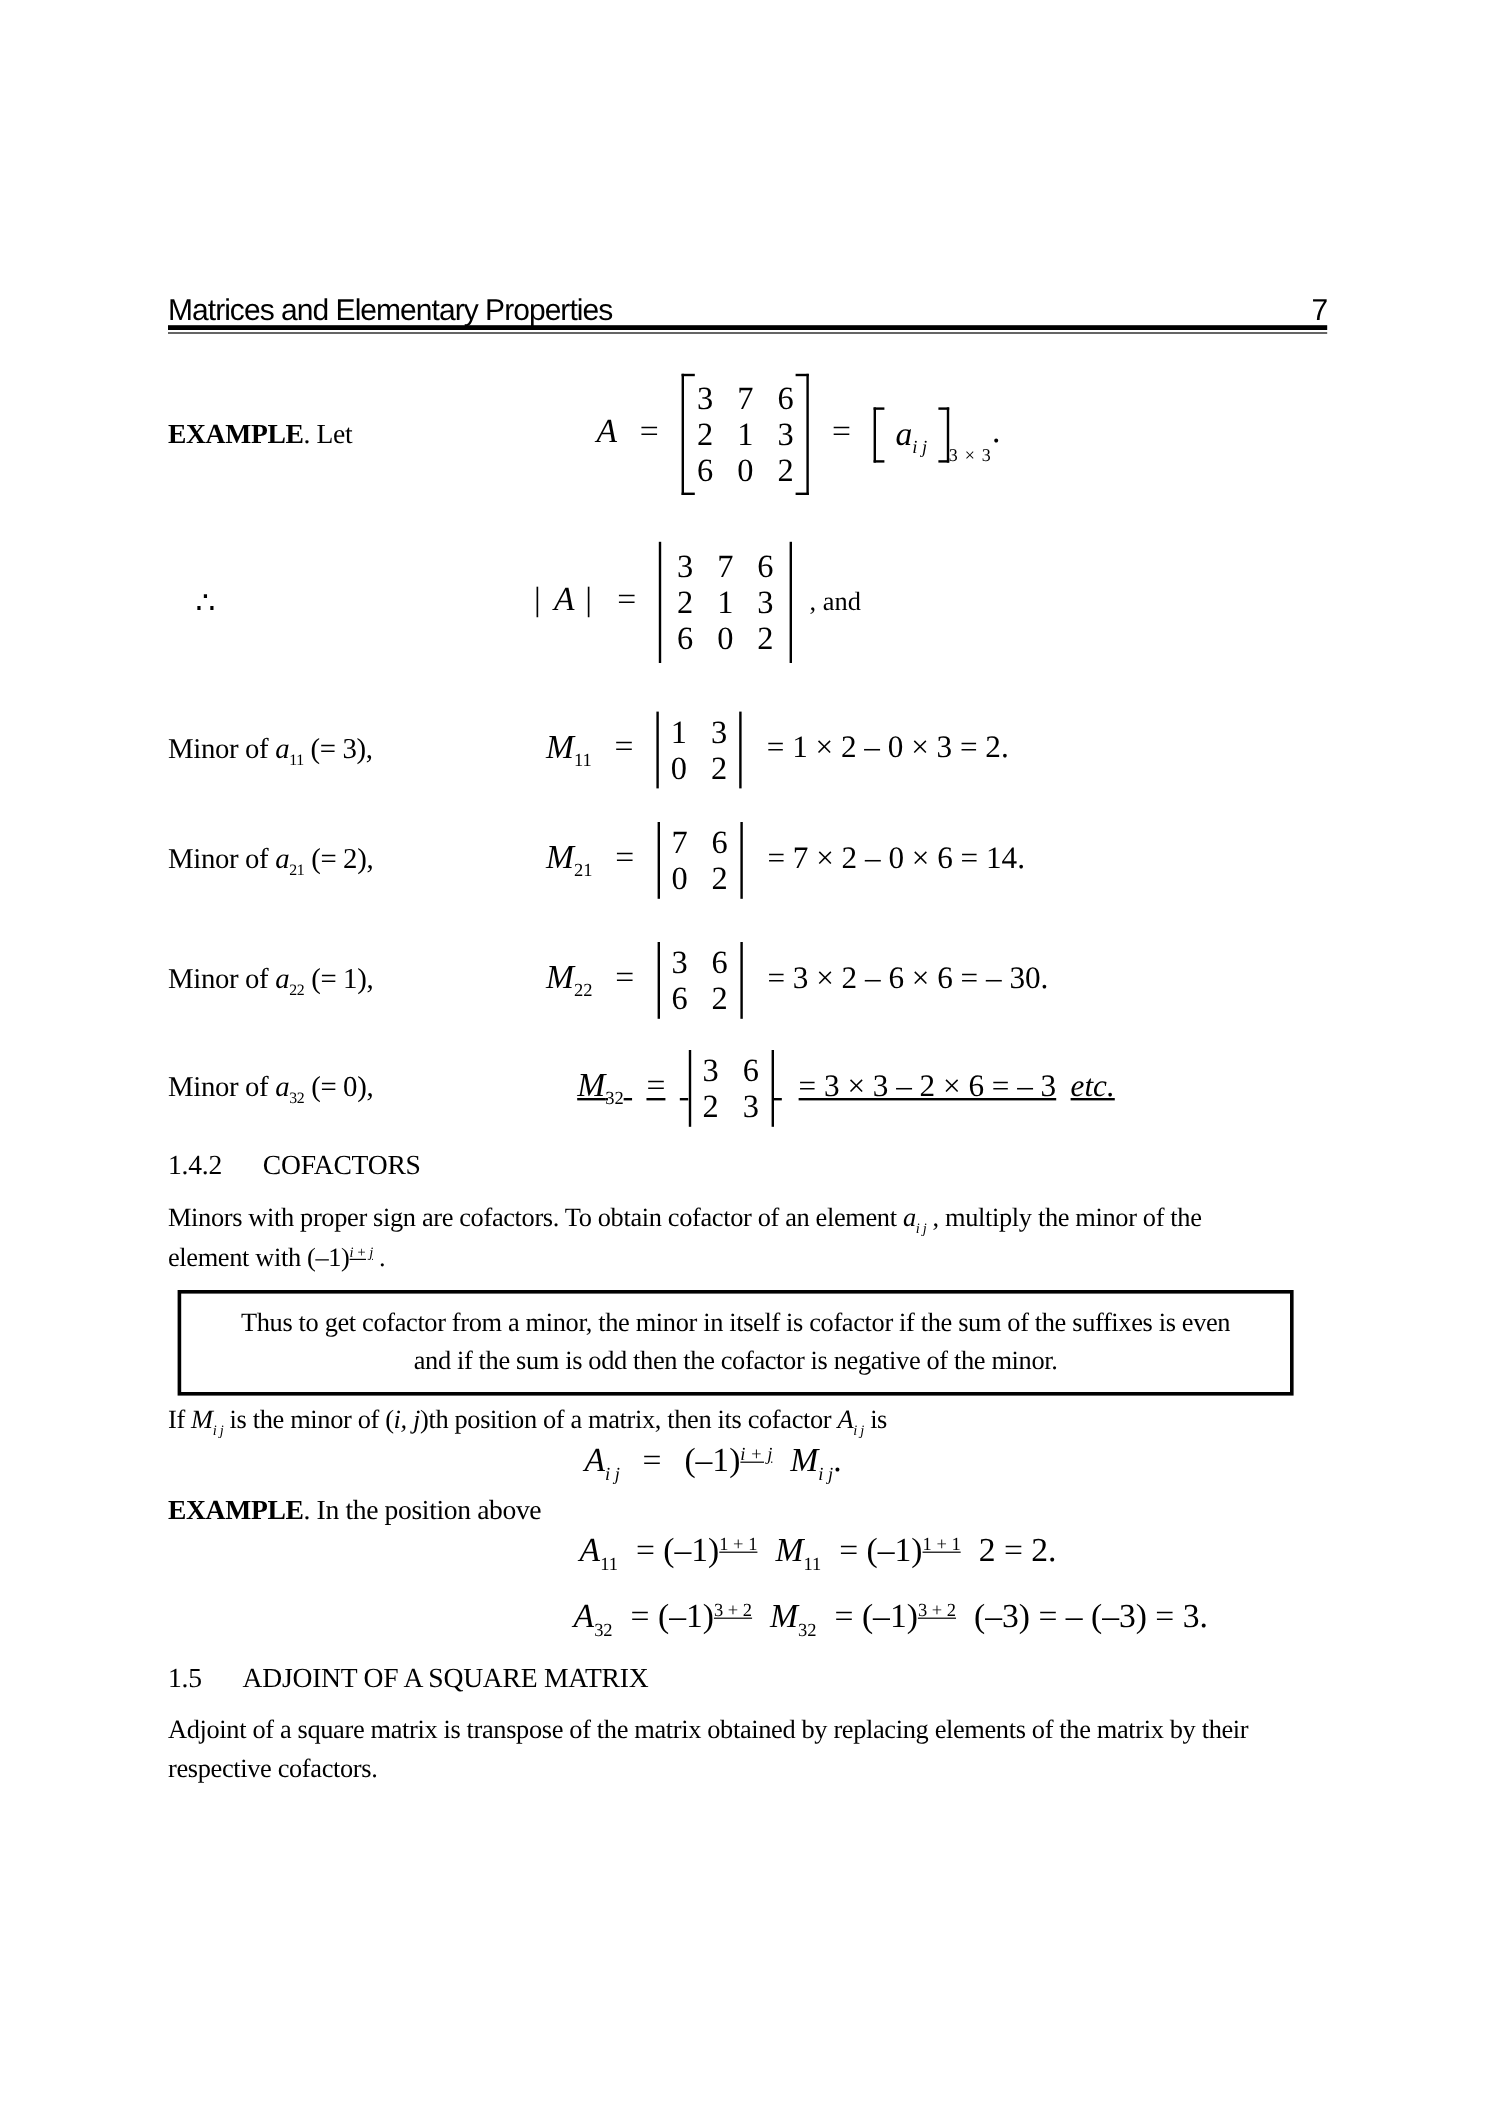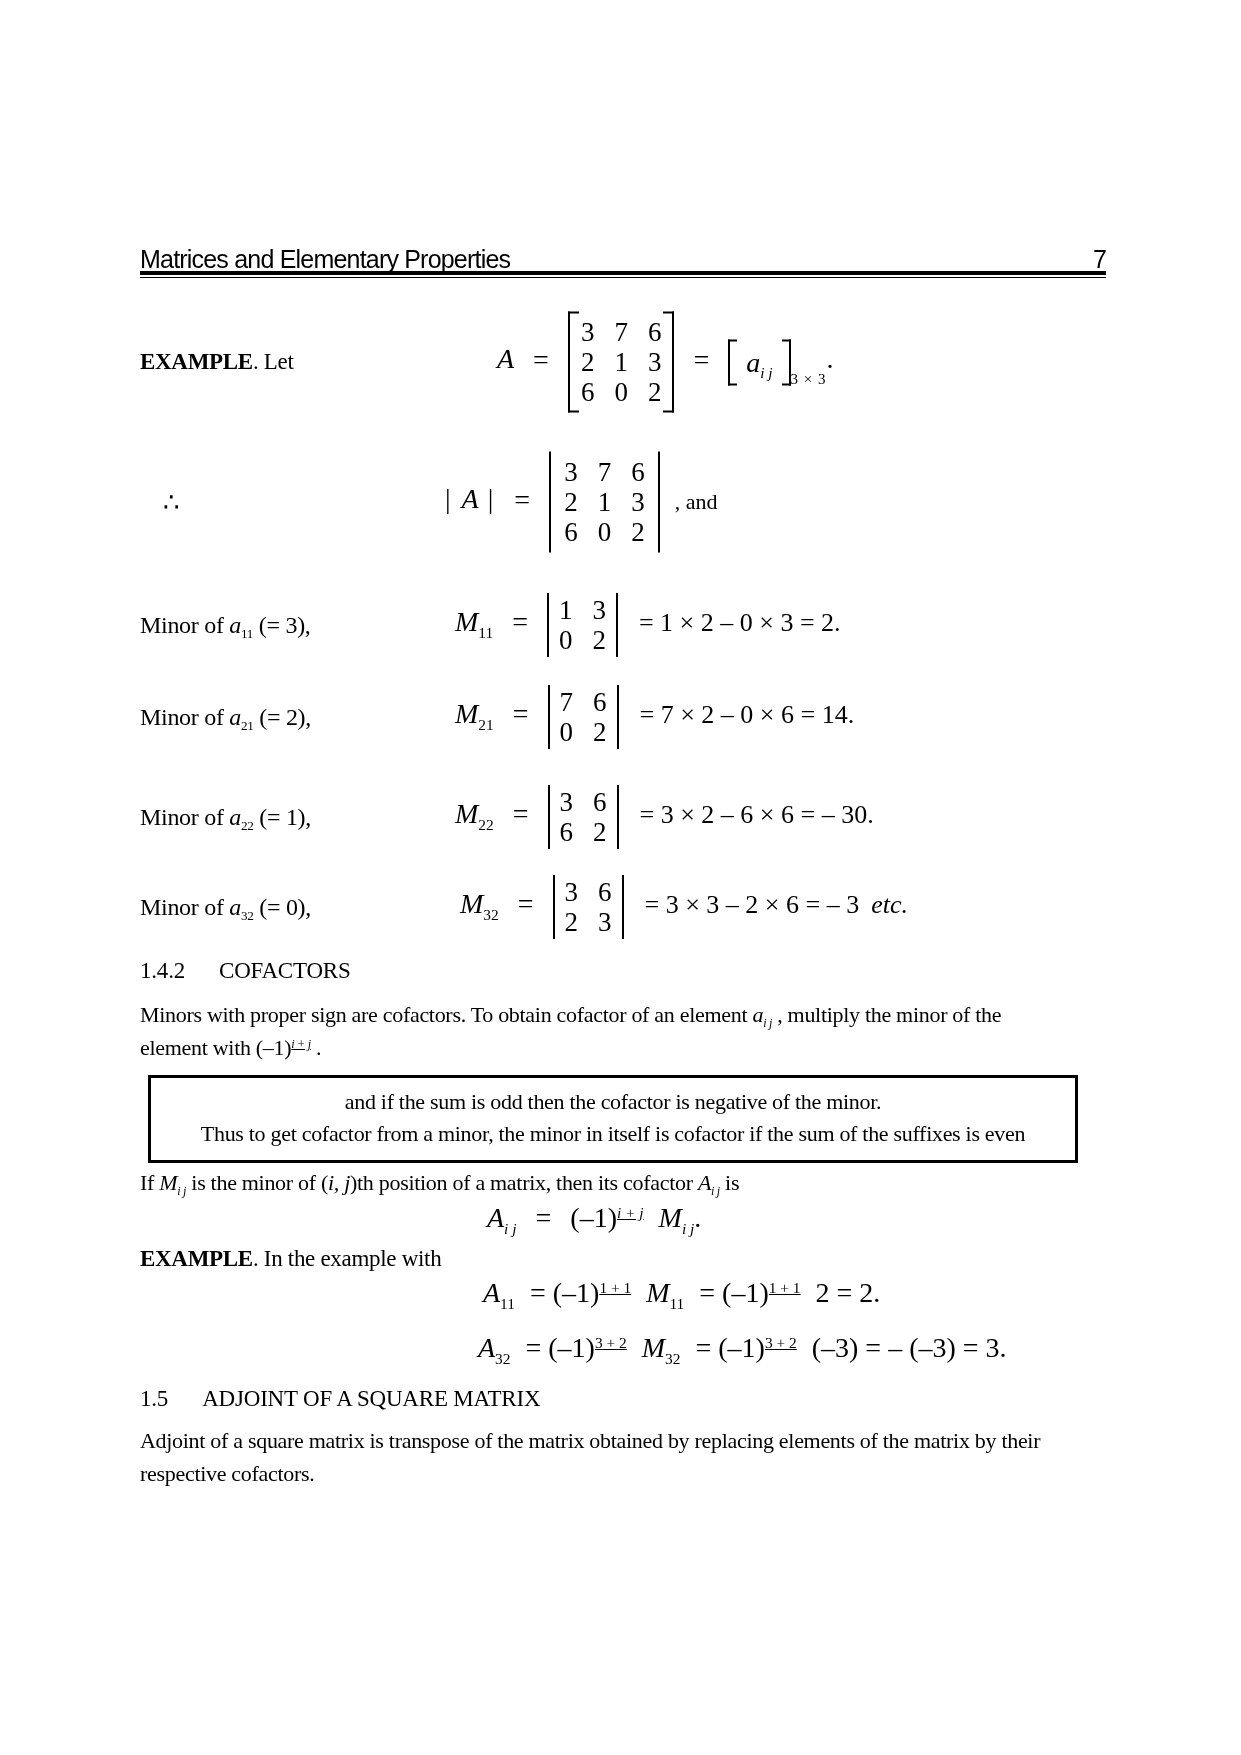--- a/index.html
+++ b/index.html
@@ -176,21 +176,21 @@
           <span>6</span>
         <span>6</span>
           <span>2</span>
       </span>
       <span class="result">= 3 × 2 – 6 × 6 = – 30.</span><span class="mi etc"></span>
     </span>
   </div>
 
   <div class="row" style="top:872px;height:70px;">
     <span class="rowlabel" style="font-size:24px;"><span>Minor of </span><span class="mi">a</span><sub>32</sub><span> (= 0),</span></span>
-    <span class="roweq" style="left:460px;">
+    <span class="roweq" style="left:481px;text-decoration:underline;">
       <span class="mi">M</span><sub>32</sub>
       <span class="eqsign">=</span>
       <span class="det det2">
         <span>3</span>
           <span>6</span>
         <span>2</span>
           <span>3</span>
       </span>
       <span class="result">= 3 × 3 – 2 × 6 = – 3</span><span class="mi etc">etc.</span>
     </span>
@@ -200,37 +200,37 @@
     <span>1.4.2</span>
     <span class="hgap">COFACTORS</span>
   </div>
 
   <div class="abs para" style="top:998px;left:140px;">
     <div><span>Minors with proper sign are cofactors. To obtain cofactor of an element </span><span class="mi">a</span><sub class="mi">i j</sub><span> , multiply the minor of the</span></div>
     <div><span>element with (–1)</span><sup class="mi">i + j</sup><span> .</span></div>
   </div>
 
   <div class="abs box" style="top:1075px;">
+    <div>Thus to get cofactor from a minor, the minor in itself is cofactor if the sum of the suffixes is even</div>
     <div>and if the sum is odd then the cofactor is negative of the minor.</div>
-    <div>Thus to get cofactor from a minor, the minor in itself is cofactor if the sum of the suffixes is even</div>
   </div>
 
   <div class="abs para" style="top:1166px;left:140px;">
     <span>If </span><span class="mi">M</span><sub class="mi">i j</sub><span> is the minor of (</span><span class="mi">i, j</span><span>)th position of a matrix, then its cofactor </span><span class="mi">A</span><sub class="mi">i j</sub><span> is</span>
   </div>
 
   <div class="abs eqline" style="top:1204px;left:487px;">
     <span class="mi">A</span><sub class="mi">i j</sub>
     <span class="sp12">=</span>
     <span class="sp12">(–1)</span><sup class="mi">i + j</sup>
     <span class="mi sp8">M</span><sub class="mi">i j</sub><span>.</span>
   </div>
 
   <div class="abs" style="top:1246px;left:140px;font-size:23px;letter-spacing:-0.3px;">
-    <b class="b">EXAMPLE</b><span>. In the example with</span>
+    <b class="b">EXAMPLE</b><span>. In the position above</span>
   </div>
 
   <div class="abs eqline" style="top:1279px;left:483px;">
     <span class="mi">A</span><sub>11</sub>
     <span class="sp8">= (–1)</span><sup>1 + 1</sup>
     <span class="mi sp8">M</span><sub>11</sub>
     <span class="sp8">= (–1)</span><sup>1 + 1</sup>
     <span class="sp8">2 = 2.</span>
   </div>
 

